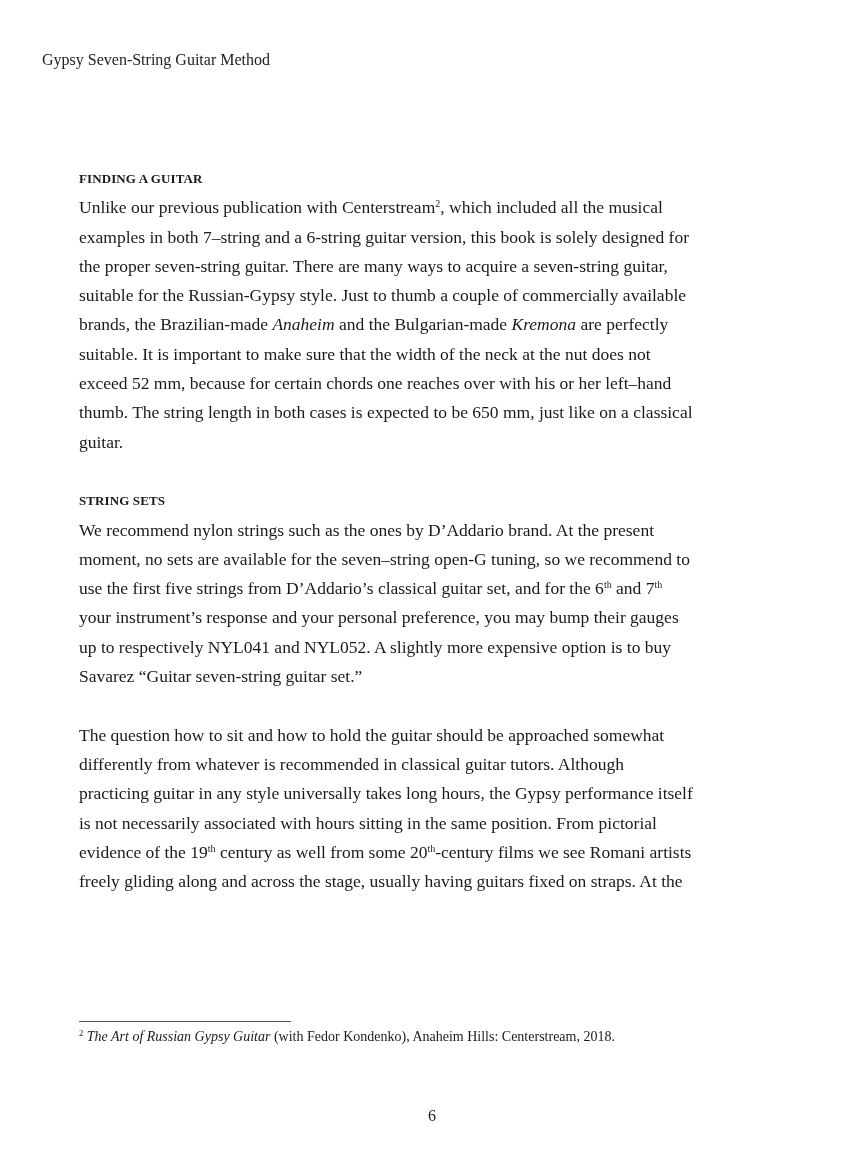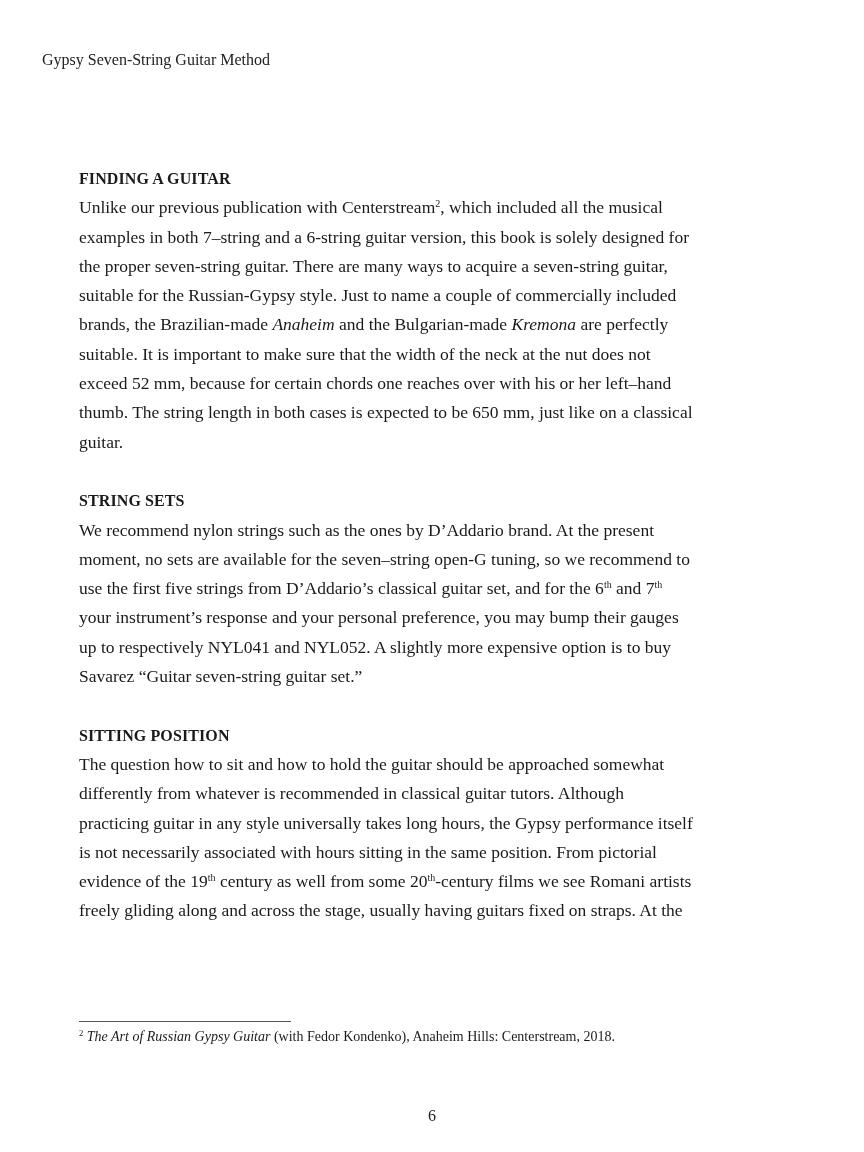--- a/index.html
+++ b/index.html
@@ -9,21 +9,21 @@
       color: #1a1a1a;
     }
     .running-header {
       position: absolute; left: 42px; top: 50px;
       font-size: 16px; line-height: 20px; color: #222;
     }
     .content {
       position: absolute; left: 79px; top: 164px; width: 700px;
     }
     .section-heading {
-      font-weight: bold; font-size: 16px; line-height: 29.3px;
+      font-weight: bold; font-size: 13px; line-height: 29.3px;
       margin: 0; letter-spacing: 0.1px;
     }
     .para {
       font-size: 17.5px; line-height: 29.3px; margin: 0;
       white-space: nowrap;
     }
     .para .line { display: block; }
     .gap { height: 29.3px; }
     sup { font-size: 10px; line-height: 0; vertical-align: 6px; }
     .footnote-rule {
@@ -45,21 +45,21 @@
 
 <div class="running-header">Gypsy Seven-String Guitar Method</div>
 
 <div class="content">
   <div>
     <h2 class="section-heading">FINDING A GUITAR</h2>
     <p class="para">
         <span class="line">Unlike our previous publication with Centerstream<sup>2</sup>, which included all the musical</span>
         <span class="line">examples in both 7–string and a 6-string guitar version, this book is solely designed for</span>
         <span class="line">the proper seven-string guitar. There are many ways to acquire a seven-string guitar,</span>
-        <span class="line">suitable for the Russian-Gypsy style. Just to name a couple of commercially included</span>
+        <span class="line">suitable for the Russian-Gypsy style. Just to thumb a couple of commercially available</span>
         <span class="line">brands, the Brazilian-made <em>Anaheim</em> and the Bulgarian-made <em>Kremona</em> are perfectly</span>
         <span class="line">suitable. It is important to make sure that the width of the neck at the nut does not</span>
         <span class="line">exceed 52 mm, because for certain chords one reaches over with his or her left–hand</span>
         <span class="line">thumb. The string length in both cases is expected to be 650 mm, just like on a classical</span>
         <span class="line">guitar.</span>
       </p>
   </div>
   <div class="gap"></div>
   <div>
     <h2 class="section-heading">STRING SETS</h2>
@@ -67,21 +67,20 @@
         <span class="line">We recommend nylon strings such as the ones by D’Addario brand. At the present</span>
         <span class="line">moment, no sets are available for the seven–string open-G tuning, so we recommend to</span>
         <span class="line">use the first five strings from D’Addario’s classical guitar set, and for the 6<sup>th</sup> and 7<sup>th</sup></span>
         <span class="line">your instrument’s response and your personal preference, you may bump their gauges</span>
         <span class="line">up to respectively NYL041 and NYL052. A slightly more expensive option is to buy</span>
         <span class="line">Savarez “Guitar seven-string guitar set.”</span>
       </p>
   </div>
   <div class="gap"></div>
   <div>
-    <h2 class="section-heading">SITTING POSITION</h2>
     <p class="para">
         <span class="line">The question how to sit and how to hold the guitar should be approached somewhat</span>
         <span class="line">differently from whatever is recommended in classical guitar tutors. Although</span>
         <span class="line">practicing guitar in any style universally takes long hours, the Gypsy performance itself</span>
         <span class="line">is not necessarily associated with hours sitting in the same position. From pictorial</span>
         <span class="line">evidence of the 19<sup>th</sup> century as well from some 20<sup>th</sup>-century films we see Romani artists</span>
         <span class="line">freely gliding along and across the stage, usually having guitars fixed on straps. At the</span>
       </p>
   </div>
 </div>

